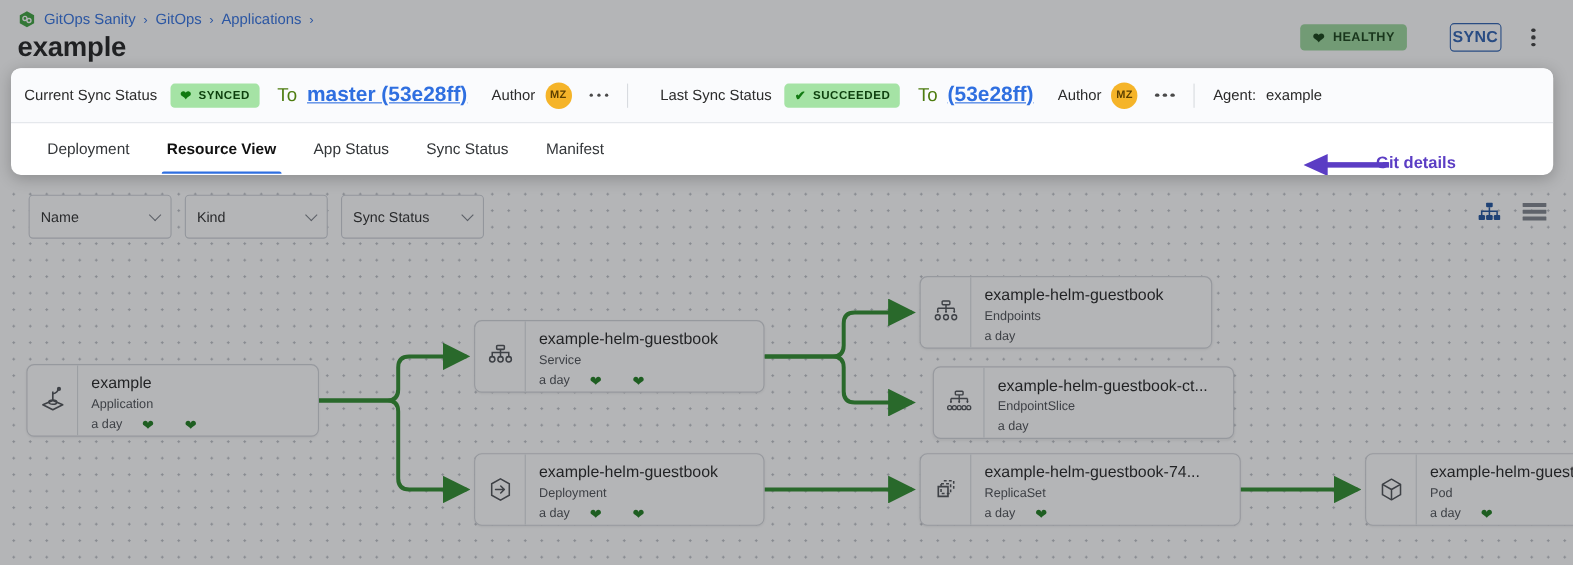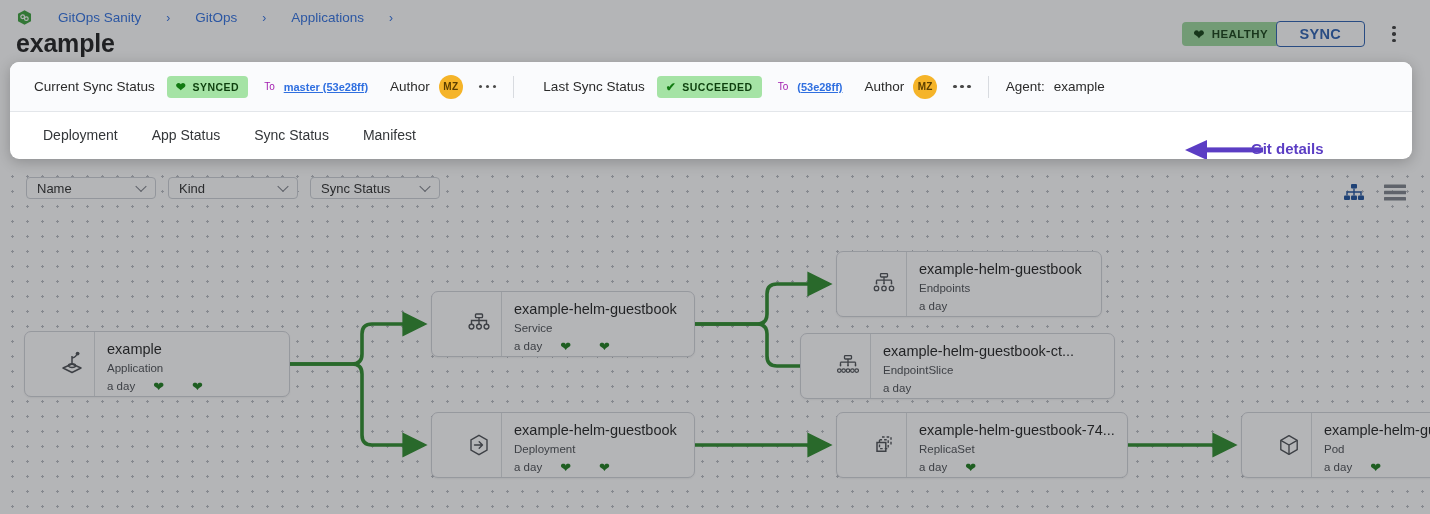--- a/index.html
+++ b/index.html
@@ -15,21 +15,21 @@
 
   
   .page-layer { position: absolute; inset: 0; }
 
   .topbar {
     position: absolute; left: 0; top: 0; width: 1430px; height: 62px;
     background: #ffffff;
   }
   .breadcrumb {
     position: absolute; left: 16px; top: 9px;
-    display: flex; align-items: center; gap: 25px;
+    display: flex; align-items: center; gap: 7px;
     font-size: 13.5px; color: #2f6fe0;
   }
   .bc-logo { width: 17px; height: 17px; display: block; }
   .bc-item { color: #2f6fe0; text-decoration: none; white-space: nowrap; }
   .bc-sep { color: #2f6fe0; font-size: 12px; }
 
   .page-title {
     position: absolute; left: 16px; top: 29px;
     font-size: 25px; font-weight: 700; color: #1c1c1c; letter-spacing: -0.2px;
   }
@@ -38,21 +38,21 @@
     position: absolute; right: 151px; top: 22px;
     height: 24px; padding: 0 11px;
     background: #9ad79a; border-radius: 4px;
     display: flex; align-items: center; gap: 7px;
     font-size: 11.5px; font-weight: 700; color: #123d12; letter-spacing: 0.4px;
   }
   .health-badge .heart { color: #0f3d0f; font-size: 13px; line-height: 1; }
 
   .sync-button {
     position: absolute; right: 65px; top: 21px;
-    height: 26px; padding: 0 23px;
+    height: 26px; padding: 0 2px;
     background: #ffffff; border: 1px solid #2a5fb0; border-radius: 4px;
     display: flex; align-items: center;
     font-size: 14.5px; font-weight: 700; color: #2a5fb0; letter-spacing: 0.3px;
     cursor: pointer;
   }
   .kebab-top {
     position: absolute; right: 26px; top: 22px;
     width: 20px; height: 24px;
     display: flex; flex-direction: column; align-items: center; justify-content: center; gap: 3px;
     cursor: pointer;
@@ -63,21 +63,21 @@
   .canvas {
     position: absolute; left: 0; top: 163px; width: 1430px; height: 351px;
     background-color: #ffffff;
     background-image: radial-gradient(circle, #b9bcc2 1.1px, transparent 1.2px);
     background-size: 15px 15px;
     background-position: 5px 6px;
   }
 
   .filters { position: absolute; left: 26px; top: 177px; display: flex; gap: 12px; }
   .filter-select {
-    width: 130px; height: 22px;
+    width: 130px; height: 40px;
     background: #ffffff; border: 1px solid #cdd0d6; border-radius: 4px;
     display: flex; align-items: center; padding: 0 10px;
     font-size: 13px; color: #2b2b2b; cursor: pointer; position: relative;
   }
   .filter-select .chev {
     position: absolute; right: 10px; top: 50%; width: 8px; height: 8px;
     border-right: 1.6px solid #7a7e86; border-bottom: 1.6px solid #7a7e86;
     transform: translateY(-70%) rotate(45deg);
   }
 
@@ -86,21 +86,21 @@
 
   
   .graph { position: absolute; left: 0; top: 163px; width: 1430px; height: 351px; }
   .edges { position: absolute; left: 0; top: 0; width: 1430px; height: 351px; }
 
   .node {
     position: absolute;
     background: #ffffff; border: 1px solid #d2d4d9; border-radius: 7px;
     display: flex; align-items: stretch;
     box-shadow: 0 1px 2px rgba(0,0,0,0.06);
-    cursor: pointer; overflow: hidden; padding-left: 24px;
+    cursor: pointer; overflow: hidden;
   }
   .node .nicon {
     width: 46px; flex: 0 0 46px;
     display: flex; align-items: center; justify-content: center;
     border-right: 1px solid #dadde1;
   }
   .node .nbody { flex: 1 1 auto; padding: 9px 10px 0 12px; min-width: 0; }
   .node .ntitle {
     font-size: 14.5px; color: #1e1e1e; white-space: nowrap;
     overflow: hidden; text-overflow: ellipsis; line-height: 17px;
@@ -113,32 +113,32 @@
   
   .highlight-card {
     position: absolute; left: 10px; top: 62px; width: 1402px; height: 97px;
     background: #ffffff; border-radius: 9px;
     box-shadow: 0 3px 14px rgba(0,0,0,0.22);
     overflow: hidden; z-index: 40;
   }
   .sync-row {
     position: relative; height: 50px; width: 100%;
     background: #fafbfd; border-bottom: 1px solid #e3e6ea;
-    display: flex; align-items: center; padding-left: 24px; gap: 0;
+    display: flex; align-items: center; padding-left: 12px; gap: 0;
   }
   .lbl { font-size: 13.5px; color: #2b2b2b; white-space: nowrap; }
   .chip {
     height: 22px; padding: 0 9px; border-radius: 4px; background: #a5e3a5;
     display: inline-flex; align-items: center; gap: 6px;
     font-size: 10.5px; font-weight: 700; color: #0d3f0d; letter-spacing: 0.5px;
     margin-left: 12px;
   }
   .chip .gly { font-size: 12px; line-height: 1; color: #117a11; }
-  .to-lbl { margin-left: 16px; font-size: 10px; color: #a21caf; }
-  .rev { margin-left: 9px; font-size: 11px; font-weight: 700; color: #2f6fe0; white-space: nowrap; }
+  .to-lbl { margin-left: 16px; font-size: 17px; color: #4d7c0f; }
+  .rev { margin-left: 9px; font-size: 19px; font-weight: 700; color: #2f6fe0; white-space: nowrap; }
   .auth-lbl { margin-left: 22px; font-size: 13.5px; color: #2b2b2b; }
   .avatar {
     margin-left: 9px; width: 24px; height: 24px; border-radius: 50%;
     background: #f5b429; color: #5c3f00; font-size: 10px; font-weight: 700;
     display: flex; align-items: center; justify-content: center; letter-spacing: 0.3px;
   }
   .dots { margin-left: 16px; display: flex; gap: 3.5px; align-items: center; cursor: pointer; }
   .dots i { width: 3.5px; height: 3.5px; border-radius: 50%; background: #4a4a4a; display: block; }
   .vsep { margin-left: 17px; width: 1px; height: 22px; background: #d8dbe0; }
 
@@ -332,21 +332,21 @@
         </div>
         <div class="nbody">
           <div class="ntitle">example-helm-guestbook</div>
           <div class="nkind">Endpoints</div>
           <div class="nfoot">
             <span class="nage">a day</span>
           </div>
         </div>
       </div>
 
-      <div class="node" style="left:800px; top:170px; width:315px; height:66px;">
+      <div class="node" style="left:848px; top:170px; width:274px; height:66px;">
         <div class="nicon">
           <svg width="26" height="26" viewBox="0 0 26 26" aria-hidden="true">
             <rect x="9.5" y="2.6" width="7" height="3.4" rx="0.8" fill="none" stroke="#4a4d52" stroke-width="1.3"></rect>
             <path d="M5.5 9.2 V13.2 M13 9.2 V13.2 M20.5 9.2 V13.2 M5.5 9.2 H20.5 M13 6 V9.2" stroke="#4a4d52" stroke-width="1.3" fill="none"></path>
             <path d="M4.4 11.8 L5.5 13.6 L6.6 11.8 M11.9 11.8 L13 13.6 L14.1 11.8 M19.4 11.8 L20.5 13.6 L21.6 11.8" fill="#4a4d52"></path>
             <circle cx="4.3" cy="17.6" r="1.8" fill="none" stroke="#4a4d52" stroke-width="1.2"></circle>
             <circle cx="8.6" cy="17.6" r="1.8" fill="none" stroke="#4a4d52" stroke-width="1.2"></circle>
             <circle cx="13" cy="17.6" r="1.8" fill="none" stroke="#4a4d52" stroke-width="1.2"></circle>
             <circle cx="17.4" cy="17.6" r="1.8" fill="none" stroke="#4a4d52" stroke-width="1.2"></circle>
             <circle cx="21.7" cy="17.6" r="1.8" fill="none" stroke="#4a4d52" stroke-width="1.2"></circle>
@@ -444,20 +444,23 @@
         <path d="M0 11 L22 1 V21 Z" fill="#5b3dc4"></path>
         <rect x="20" y="8.4" width="58" height="5" fill="#5b3dc4"></rect>
       </svg>
       <span class="annot-label" style="left:1241px; top:78px;">Git details</span>
     </div>
 
     <div class="tabs-row">
       <div class="tab">
           <span>Deployment</span>
         </div>
+      <div class="tab active">
+          <span>Resource View</span>
+        </div>
       <div class="tab">
           <span>App Status</span>
         </div>
       <div class="tab">
           <span>Sync Status</span>
         </div>
       <div class="tab">
           <span>Manifest</span>
         </div>
 

